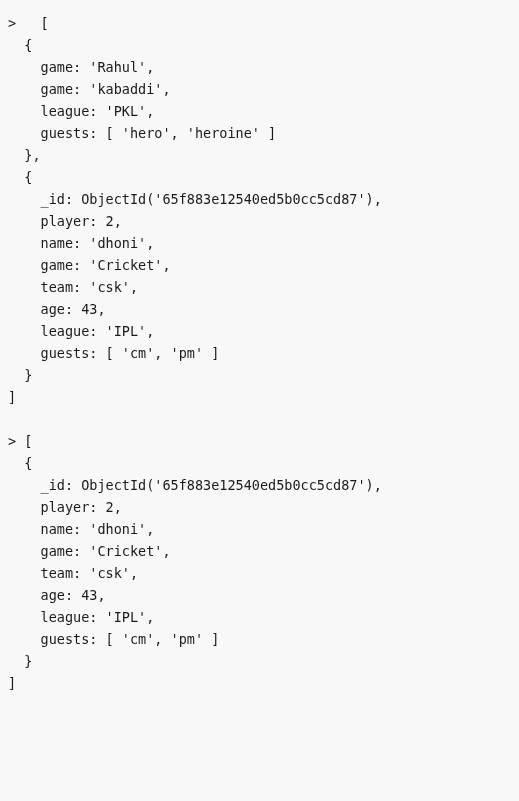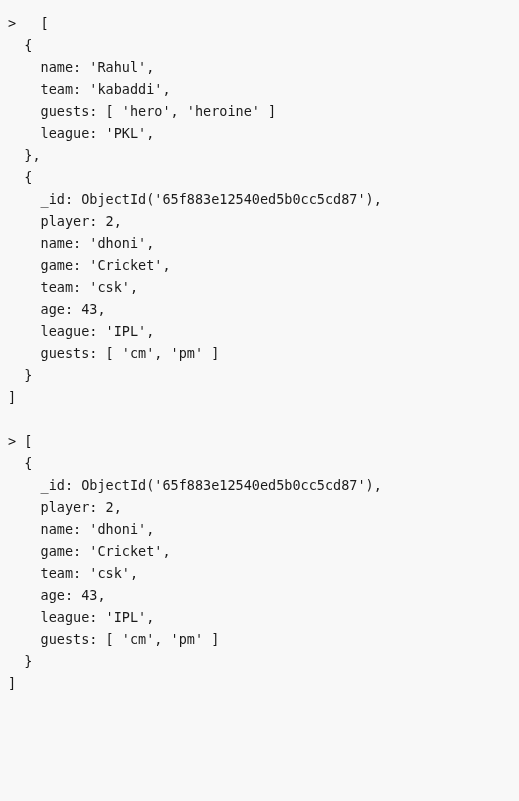--- a/index.html
+++ b/index.html
@@ -39,24 +39,24 @@
   }
 </style>
 </head>
 <body>
 
 <div class="console">
 
   <div class="block">
     <div class="line prompt-line">&gt;   [</div>
     <div class="line">  {</div>
-    <div class="line">    name: 'Rahul',</div>
-    <div class="line">    team: 'kabaddi',</div>
+    <div class="line">    game: 'Rahul',</div>
+    <div class="line">    game: 'kabaddi',</div>
+    <div class="line">    league: 'PKL',</div>
     <div class="line">    guests: [ 'hero', 'heroine' ]</div>
-    <div class="line">    league: 'PKL',</div>
     <div class="line">  },</div>
     <div class="line">  {</div>
     <div class="line">    _id: ObjectId('65f883e12540ed5b0cc5cd87'),</div>
     <div class="line">    player: 2,</div>
     <div class="line">    name: 'dhoni',</div>
     <div class="line">    game: 'Cricket',</div>
     <div class="line">    team: 'csk',</div>
     <div class="line">    age: 43,</div>
     <div class="line">    league: 'IPL',</div>
     <div class="line">    guests: [ 'cm', 'pm' ]</div>

